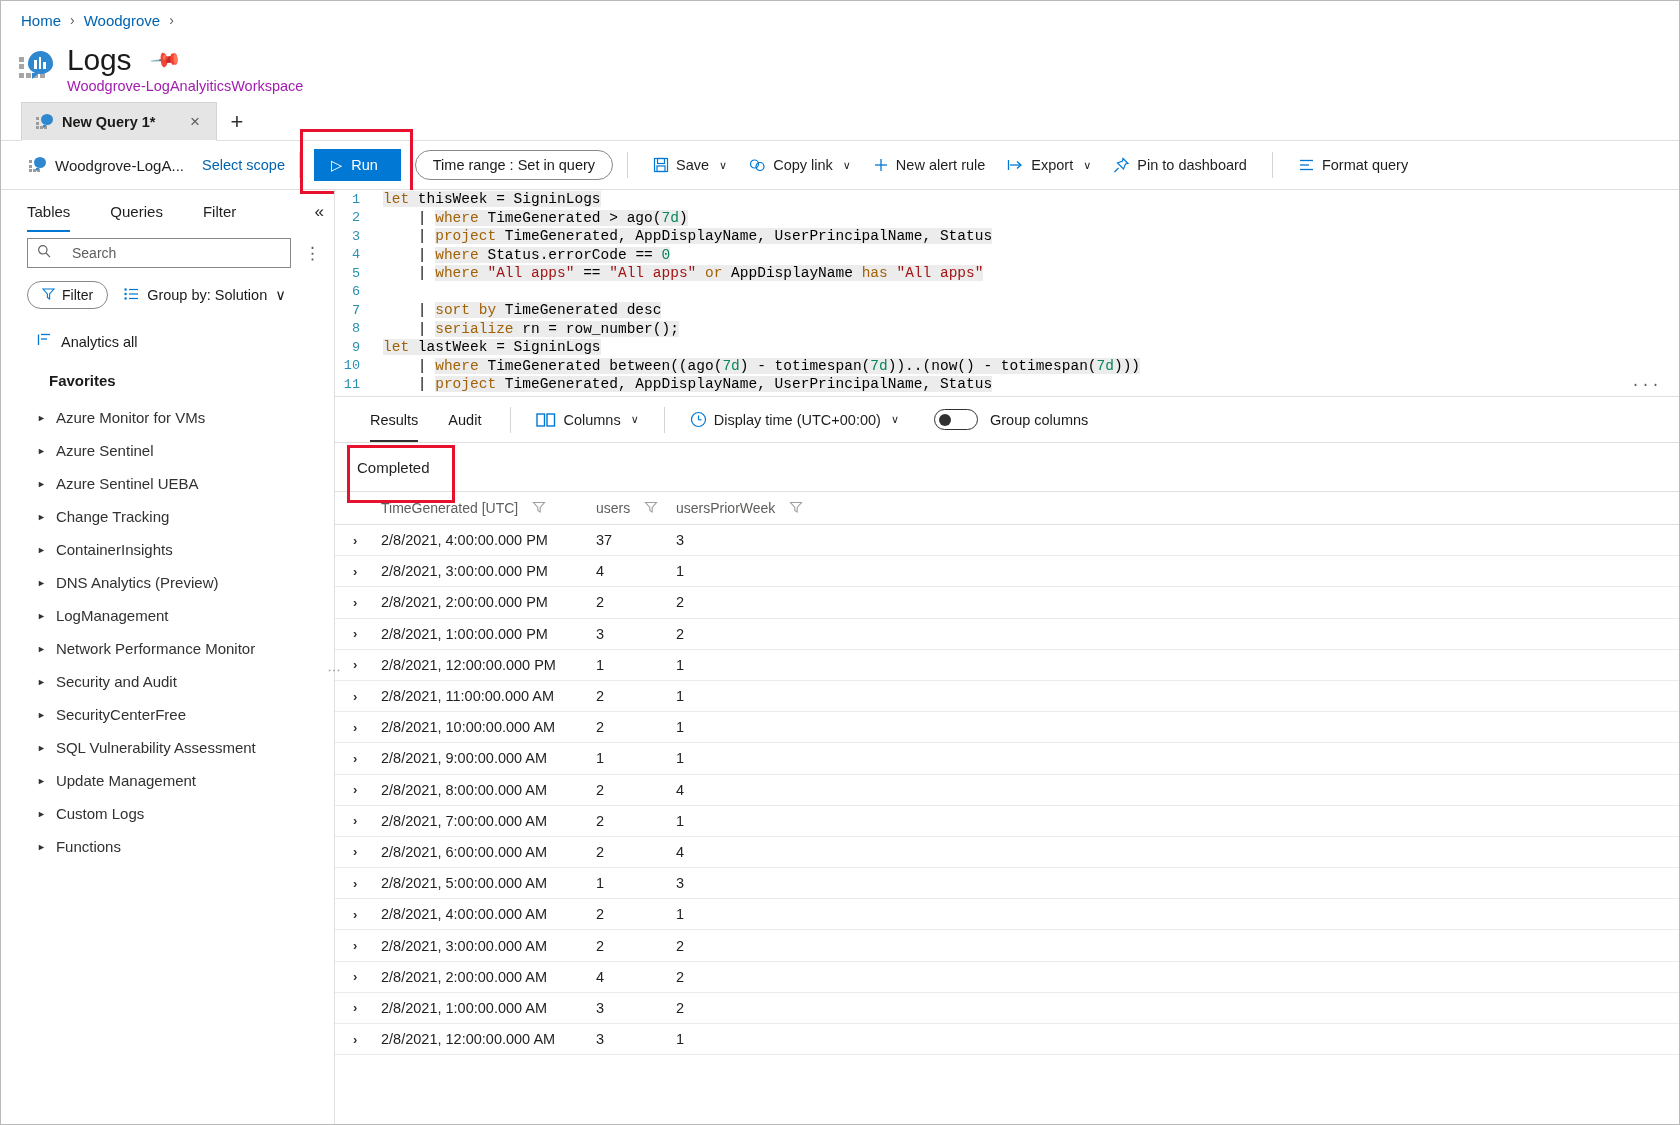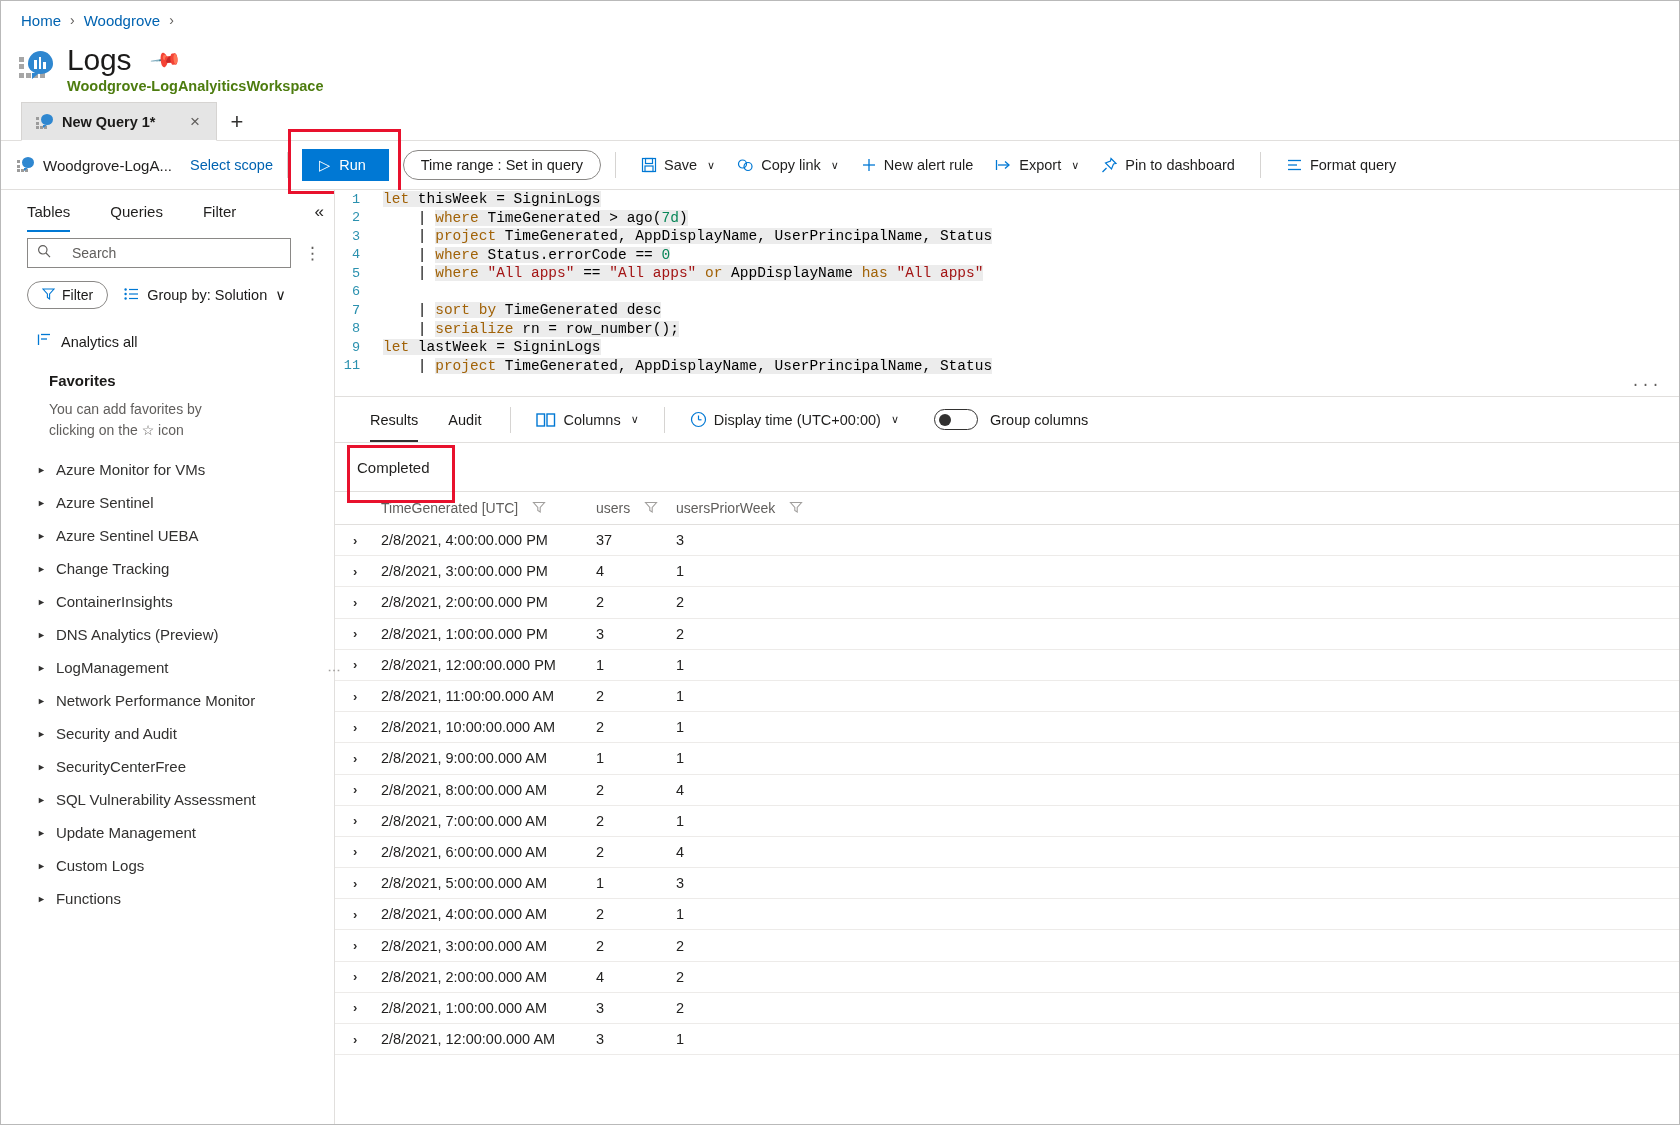--- a/index.html
+++ b/index.html
@@ -60,21 +60,21 @@
   .title-text { margin-left: 14px; }
   .page-title {
     font-size: 30px; font-weight: 400; letter-spacing: -0.2px;
     line-height: 34px; display: inline-block; vertical-align: middle;
   }
   .pin-icon {
     display: inline-block; vertical-align: middle; margin-left: 18px;
     color: #323130; font-size: 20px; cursor: pointer;
     transform: rotate(40deg);
   }
-  .page-sub { font-size: 14.5px; color: #4d7c0f; margin-top: 1px; font-weight: bold; }
+  .page-sub { font-size: 14.5px; color: #a21caf; margin-top: 1px; }
 
   
   .tabstrip {
     flex: 0 0 40px; display: flex; align-items: flex-end;
     padding-left: 20px; position: relative;
   }
   .tabstrip:after {
     content: ""; position: absolute; left: 0; right: 0; bottom: 0;
     height: 1px; background: #e1dfdd;
   }
@@ -94,21 +94,21 @@
   .mini-icon .mb { position: absolute; left: 5px; top: 0; width: 12px; height: 11px; background: #2f87d0; border-radius: 50%; }
   .mini-icon .mb:after { content:""; position:absolute; left:2px; bottom:-3px; border-left:4px solid #2f87d0; border-bottom:3px solid transparent; }
   .mini-icon .ms { position: absolute; width: 3px; height: 3px; background: #9b9b9b; }
   .mini-icon .q1 { left: 0; top: 3px; } .mini-icon .q2 { left: 0; top: 8px; }
   .mini-icon .q3 { left: 0; top: 12px; } .mini-icon .q4 { left: 4px; top: 12px; }
   .mini-icon .q5 { left: 8px; top: 12px; }
 
   
   .cmdbar {
     flex: 0 0 49px; display: flex; align-items: center;
-    padding-left: 16px; gap: 0; border-bottom: 1px solid #e1dfdd;
+    padding-left: 28px; gap: 0; border-bottom: 1px solid #e1dfdd;
     font-size: 14.5px; position: relative;
   }
   .scope-chip { display: flex; align-items: center; gap: 9px; }
   .scope-name { font-size: 15px; color: #201f1e; }
   .scope-select { color: #0063b1; margin-left: 18px; cursor: pointer; font-size: 14.5px; }
   .vdiv { width: 1px; height: 26px; background: #d6d4d2; margin: 0 14px; }
   .run-wrap { position: relative; }
   .run-btn {
     background: #0078d4; color: #fff; border: none;
     height: 32px; padding: 0 23px 0 17px; font-size: 14.5px;
@@ -475,26 +475,20 @@
           <svg width="15" height="14" viewBox="0 0 15 14">
               <line x1="1.5" y1="1.5" x2="1.5" y2="12" stroke="#0078d4" stroke-width="1.3"></line>
               <line x1="4" y1="1.5" x2="13" y2="1.5" stroke="#0078d4" stroke-width="1.3"></line>
               <line x1="4" y1="6" x2="10" y2="6" stroke="#0078d4" stroke-width="1.3"></line>
             </svg>
         </span>
         <span>Analytics all</span>
       </div>
 
       <div class="favorites-h">Favorites</div>
-      <div class="favorites-p">
-        <span>You can add favorites by clicking on</span>
-        <span>the</span>
-        <span class="star">☆</span>
-        <span>icon</span>
-      </div>
 
       <div class="solutions">
         <div class="sol-item">
             <span class="tri">►</span>
             <span>Azure Monitor for VMs</span>
           </div>
         <div class="sol-item">
             <span class="tri">►</span>
             <span>Azure Sentinel</span>
           </div>
@@ -590,20 +584,25 @@
           </div>
         <div class="code-line">
             <span class="lnum">8</span>
             <span class="gutter-pad"></span>
             <span class="code">    | <span class="hl-bg"><span class="kw">serialize</span> rn <span class="op">=</span> row_number();</span></span>
           </div>
         <div class="code-line">
             <span class="lnum">9</span>
             <span class="gutter-pad"></span>
             <span class="code"><span class="hl-bg"><span class="kw">let</span> lastWeek <span class="op">=</span> SigninLogs</span></span>
+          </div>
+        <div class="code-line">
+            <span class="lnum">10</span>
+            <span class="gutter-pad"></span>
+            <span class="code">    | <span class="hl-bg"><span class="kw">where</span> TimeGenerated between((ago(<span class="num">7d</span>) <span class="op">-</span> totimespan(<span class="num">7d</span>))..(now() <span class="op">-</span> totimespan(<span class="num">7d</span>)))</span></span>
           </div>
         <div class="code-line">
             <span class="lnum">11</span>
             <span class="gutter-pad"></span>
             <span class="code">    | <span class="hl-bg"><span class="kw">project</span> TimeGenerated, AppDisplayName, UserPrincipalName, Status</span></span>
           </div>
         <div class="editor-ellipsis">···</div>
       </div>
 
       <div class="res-toolbar">

